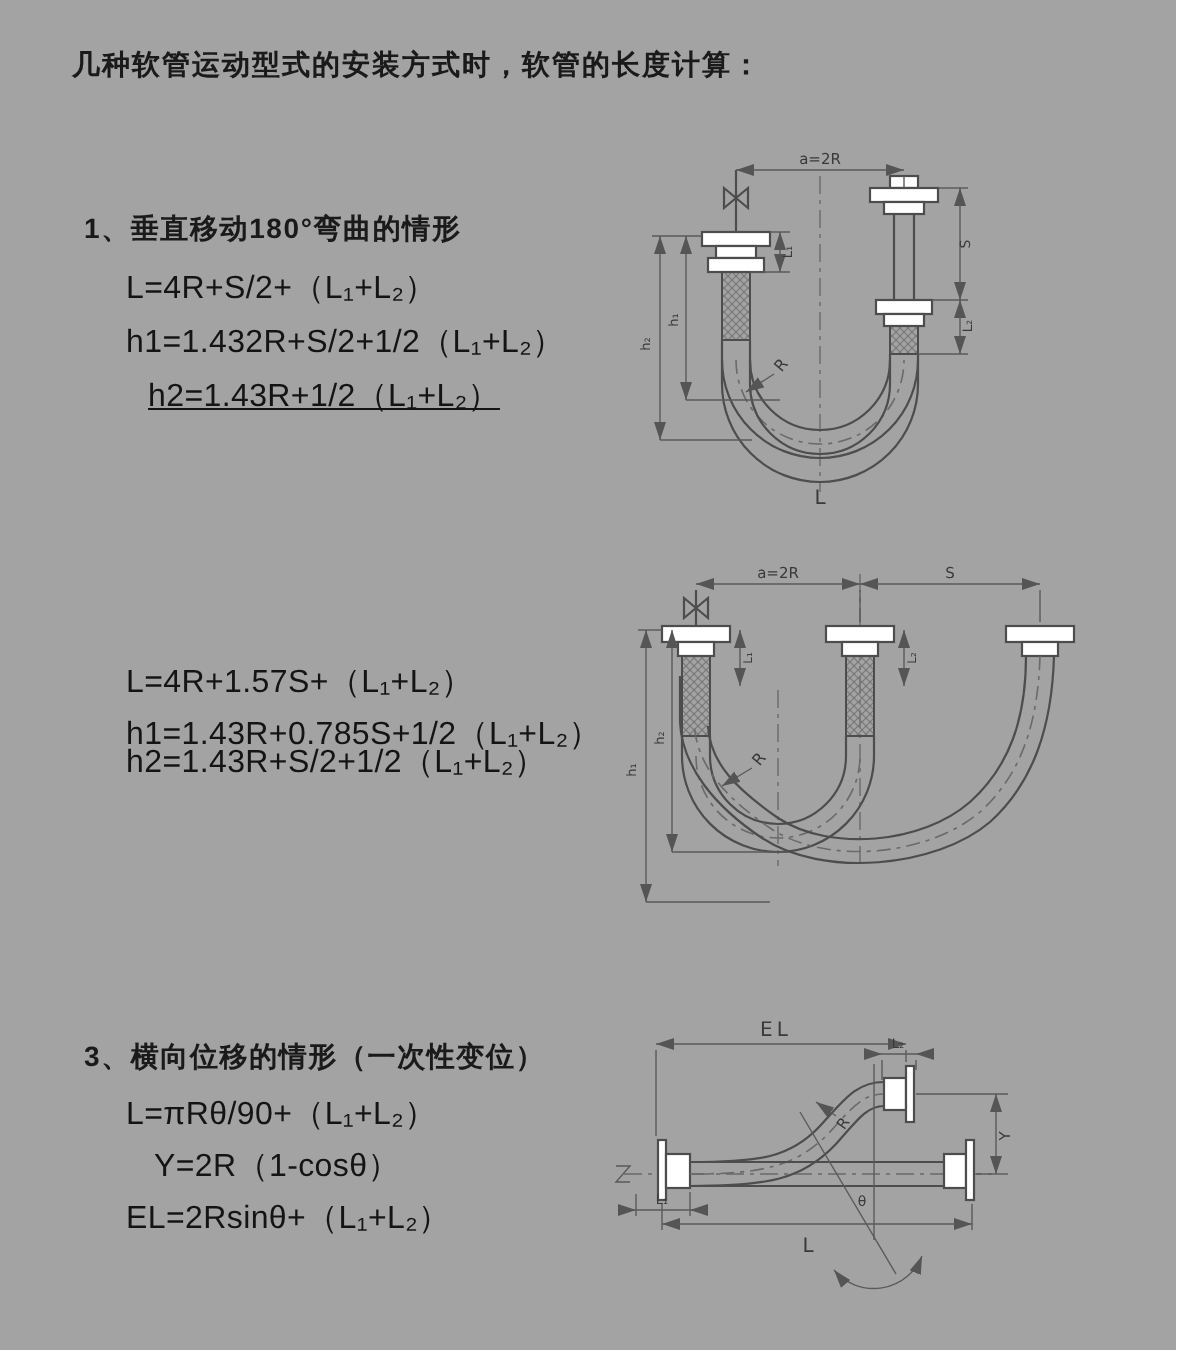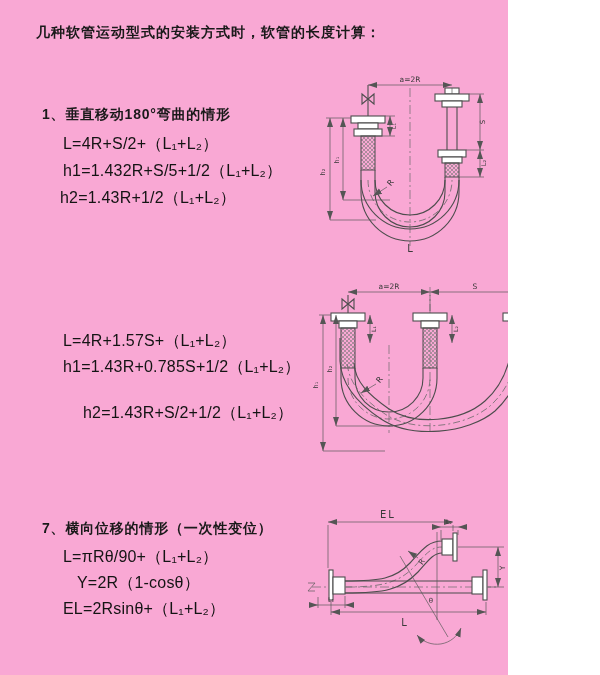--- a/index.html
+++ b/index.html
@@ -1,16 +1,16 @@
 <!DOCTYPE html>
 <html><head>
 <meta charset="utf-8">
 <style>
   html,body{margin:0;padding:0;background:#fff;}
-  .page{position:relative;width:508px;height:675px;background:#f9a8d4;overflow:hidden;
+  .page{position:relative;width:588px;height:675px;background:#a3a3a3;overflow:hidden;
         font-family:"Liberation Sans","DejaVu Sans",sans-serif;color:#1a1a1a;
         border-bottom:1px solid #e0e0e0;}
   .title{position:absolute;left:36px;top:24px;font-size:14px;font-weight:700;letter-spacing:1px;}
   .heading{position:absolute;font-size:14px;font-weight:700;letter-spacing:0.8px;}
   .formula{position:absolute;font-size:16px;font-weight:400;letter-spacing:0.2px;color:#141414;}
   svg{position:absolute;}
   svg text{font-family:"DejaVu Sans","Liberation Sans",sans-serif;fill:#3a3a3a;}
   .ol{stroke:#4d4d4d;stroke-width:1.1;fill:none;}
   .olr{stroke:#4d4d4d;stroke-width:1.1;fill:#ffffff;}
   .dl{stroke:#5a5a5a;stroke-width:0.7;fill:none;}
@@ -20,28 +20,28 @@
 </style>
 </head>
 <body>
 
 <div class="page">
 
   <div class="title">几种软管运动型式的安装方式时，软管的长度计算：</div>
 
   <div class="heading" style="left:42px;top:106px;">1、垂直移动180°弯曲的情形</div>
   <div class="formula" style="left:63px;top:134px;">L=4R+S/2+（L₁+L₂）</div>
-  <div class="formula" style="left:63px;top:161px;">h1=1.432R+S/5+1/2（L₁+L₂）</div>
-  <div class="formula" style="left:60px;top:188px;">h2=1.43R+1/2（L₁+L₂）</div>
+  <div class="formula" style="left:63px;top:161px;">h1=1.432R+S/2+1/2（L₁+L₂）</div>
+  <div class="formula" style="left:74px;top:188px;text-decoration:underline;">h2=1.43R+1/2（L₁+L₂）</div>
 
   <div class="formula" style="left:63px;top:331px;">L=4R+1.57S+（L₁+L₂）</div>
   <div class="formula" style="left:63px;top:357px;">h1=1.43R+0.785S+1/2（L₁+L₂）</div>
-  <div class="formula" style="left:63px;top:403px;margin-left:20px;">h2=1.43R+S/2+1/2（L₁+L₂）</div>
-
-  <div class="heading" style="left:42px;top:520px;">7、横向位移的情形（一次性变位）</div>
+  <div class="formula" style="left:63px;top:371px;">h2=1.43R+S/2+1/2（L₁+L₂）</div>
+
+  <div class="heading" style="left:42px;top:520px;">3、横向位移的情形（一次性变位）</div>
   <div class="formula" style="left:63px;top:547px;">L=πRθ/90+（L₁+L₂）</div>
   <div class="formula" style="left:63px;top:573px;margin-left:14px;">Y=2R（1-cosθ）</div>
   <div class="formula" style="left:63px;top:599px;">EL=2Rsinθ+（L₁+L₂）</div>
 
   <svg style="left:318px;top:72px;" width="272" height="185" viewBox="0 0 272 185">
     <defs>
       <marker id="d1ae" markerWidth="10" markerHeight="8" refX="9" refY="3" orient="auto" markerUnits="userSpaceOnUse">
           <path d="M0,0 L9,3 L0,6 Z" fill="#555"></path>
         </marker>
       <marker id="d1as" markerWidth="10" markerHeight="8" refX="0" refY="3" orient="auto" markerUnits="userSpaceOnUse">

